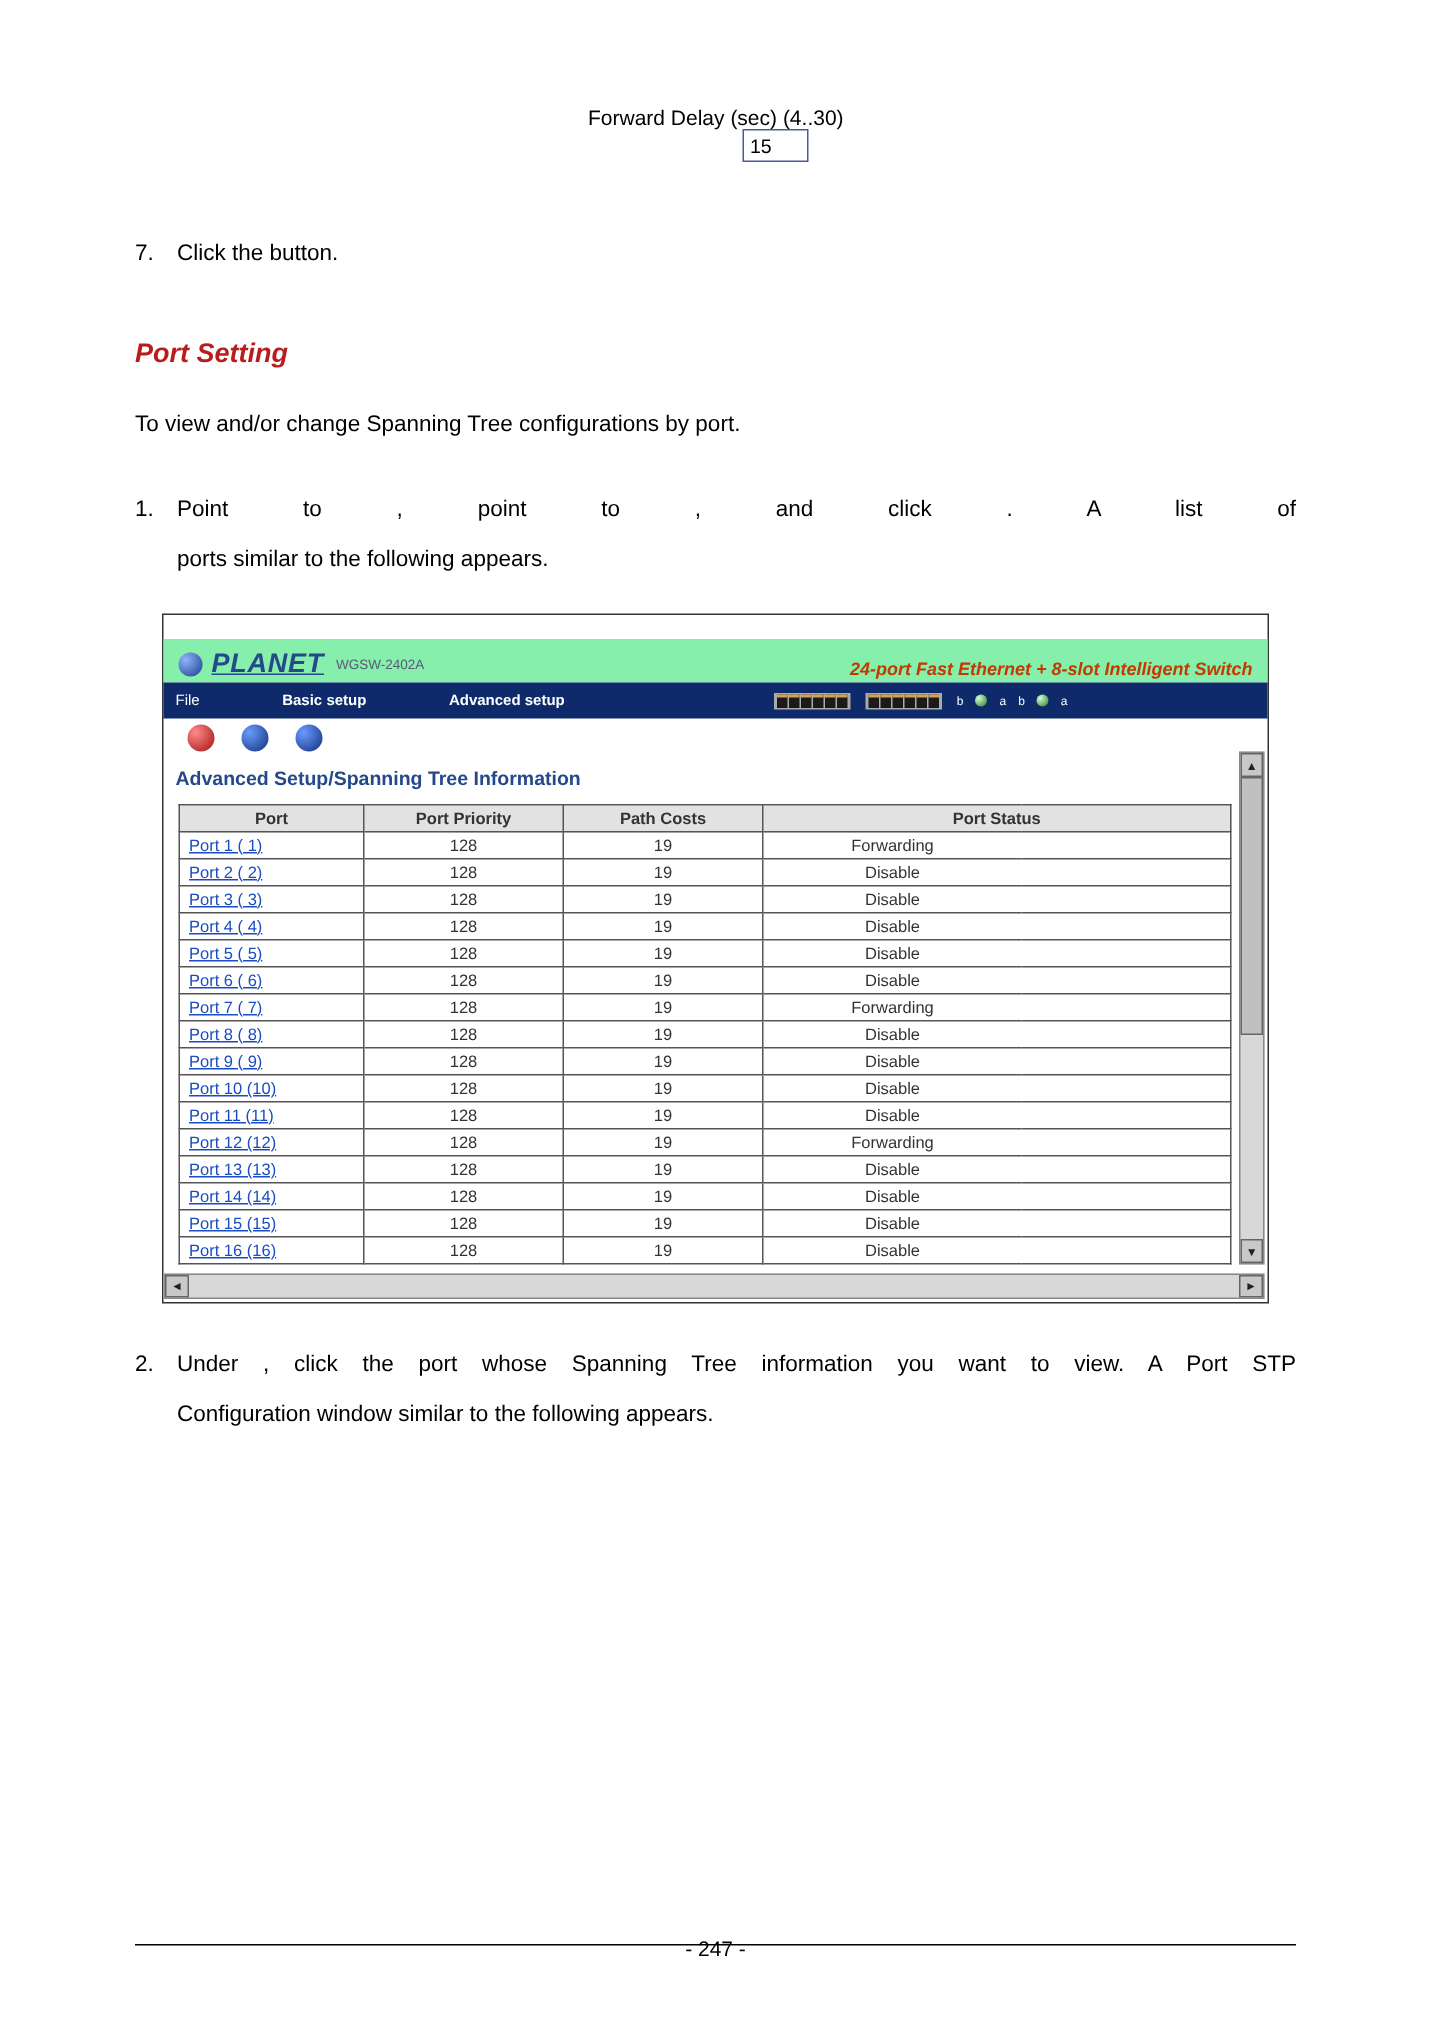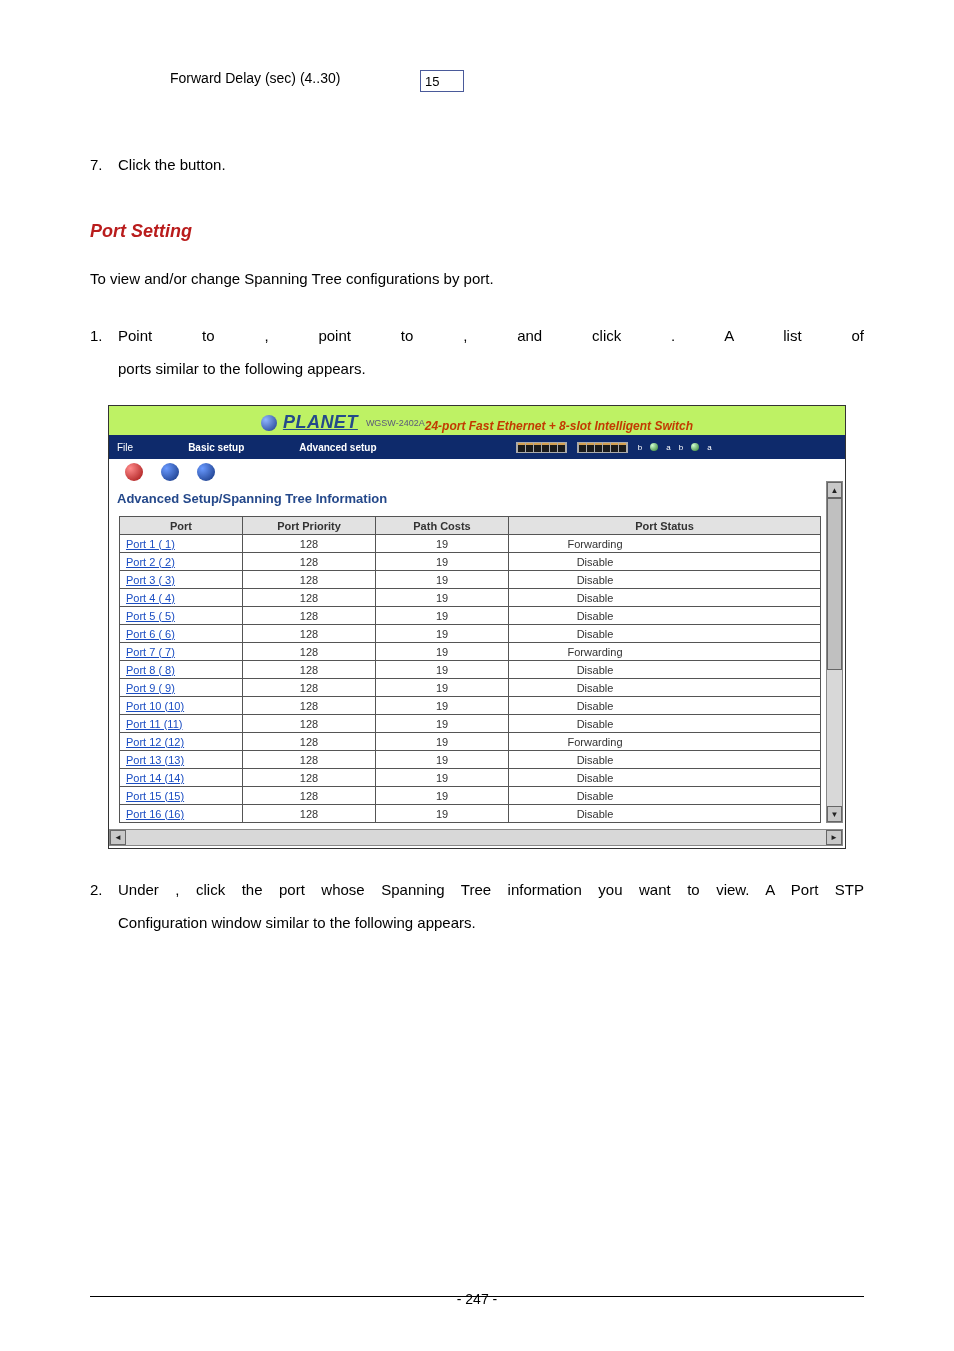--- a/index.html
+++ b/index.html
@@ -10,23 +10,25 @@
     color: #000;
     width: 954px;
     min-height: 1351px;
     position: relative;
   }
   .page {
     padding: 70px 90px 40px 90px;
   }
   .forward-row {
     display: flex;
+    align-items: center;
     margin-left: 80px;
-    margin-bottom: 56px;
+    margin-bottom: 44px;
     font-size: 14px;
+    flex-direction: column;
   }
   .forward-label { width: 250px; }
   .forward-box {
     border: 1px solid #4a5a9a;
     width: 38px;
     height: 20px;
     display: flex;
     align-items: center;
     padding-left: 4px;
     font-size: 13px;
@@ -57,25 +59,26 @@
   }
   
   .screenshot {
     margin: 10px 18px 24px 18px;
     background: #fff;
     border: 1px solid #333;
     position: relative;
     font-family: Verdana, Tahoma, sans-serif;
   }
   .ss-header {
-    background: #bef264;
+    background: #86efac;
     padding: 6px 10px 2px 10px;
     display: flex;
     align-items: flex-end;
-    justify-content: center;
+    justify-content: space-between;
+    margin-top: 16px;
   }
   .ss-brand {
     display: flex; align-items: center; gap: 6px;
   }
   .brand-planet {
     font-weight: bold; font-style: italic; color: #244a8a;
     font-size: 18px; letter-spacing: 0.5px; text-decoration: underline;
   }
   .brand-model {
     font-size: 9px; color: #5a5a7a; margin-left: 2px;

